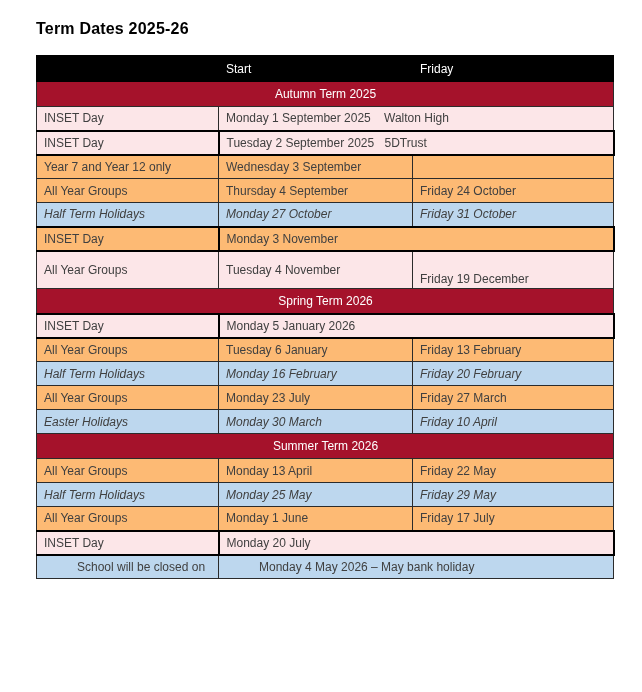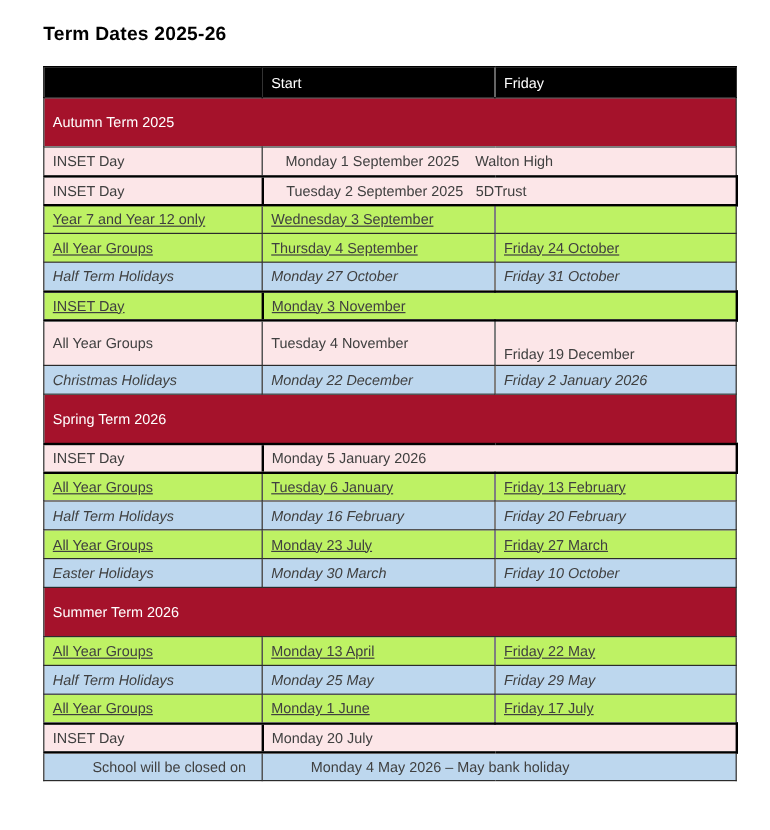--- a/index.html
+++ b/index.html
@@ -47,46 +47,47 @@
   tr.col-header th{
     background:var(--c-header-bg);
     color:#ffffff;
     height:26px;
     border-color:#000;
   }
   
   tr.section-row th{
     background:var(--c-section-bg);
     color:#ffffff;
-    height:41px;
+    height:25px;
     border-left:1px solid var(--c-border);
     border-right:1px solid var(--c-border);
+    text-align:center;
   }
   
-  tr.style-plain td{background:#bef264;text-decoration:underline;}
+  tr.style-plain td{background:#fdba74;}
   tr.style-inset td{background:var(--c-inset-bg);}
   tr.style-holiday td{background:var(--c-holiday-bg);font-style:italic;}
   tr.style-closed td{background:var(--c-holiday-bg);padding-left:40px;}
   
   tr.outlined td{
     border-top:2px solid var(--c-thick);
     border-bottom:2px solid var(--c-thick);
   }
   tr.outlined td.cell-merged{
     border-left:2px solid var(--c-thick);
     border-right:2px solid var(--c-thick);
   }
   
   tr.tall td{height:38px;}
   tr.tall td.cell-finish{
     vertical-align:top;
     padding-top:20px;
   }
   
-  .date-part{display:inline-block;min-width:158px;margin-left:12px;}
+  .date-part{display:inline-block;min-width:158px;}
   .note-part{display:inline-block;}
 </style>
 </head>
 <body>
 
 <div class="page">
   <h1 class="doc-title">Term Dates 2025-26</h1>
 
   <table class="term-table">
     <colgroup>
@@ -130,25 +131,20 @@
         </tr>
         <tr class="style-plain outlined">
           <td class="cell-label">INSET Day</td>
           <td class="cell-start cell-merged" colspan="2">Monday 3 November</td>
         </tr>
         <tr class="style-inset tall">
           <td class="cell-label">All Year Groups</td>
           <td class="cell-start">Tuesday 4 November</td>
           <td class="cell-finish">Friday 19 December</td>
         </tr>
-        <tr class="style-holiday">
-          <td class="cell-label">Christmas Holidays</td>
-          <td class="cell-start">Monday 22 December</td>
-          <td class="cell-finish">Friday 2 January 2026</td>
-        </tr>
         <tr class="section-row">
           <th colspan="3">Spring Term 2026</th>
         </tr>
         <tr class="style-inset outlined">
           <td class="cell-label">INSET Day</td>
           <td class="cell-start cell-merged" colspan="2">Monday 5 January 2026</td>
         </tr>
         <tr class="style-plain">
           <td class="cell-label">All Year Groups</td>
           <td class="cell-start">Tuesday 6 January</td>
@@ -160,21 +156,21 @@
           <td class="cell-finish">Friday 20 February</td>
         </tr>
         <tr class="style-plain">
           <td class="cell-label">All Year Groups</td>
           <td class="cell-start">Monday 23 July</td>
           <td class="cell-finish">Friday 27 March</td>
         </tr>
         <tr class="style-holiday">
           <td class="cell-label">Easter Holidays</td>
           <td class="cell-start">Monday 30 March</td>
-          <td class="cell-finish">Friday 10 October</td>
+          <td class="cell-finish">Friday 10 April</td>
         </tr>
         <tr class="section-row">
           <th colspan="3">Summer Term 2026</th>
         </tr>
         <tr class="style-plain">
           <td class="cell-label">All Year Groups</td>
           <td class="cell-start">Monday 13 April</td>
           <td class="cell-finish">Friday 22 May</td>
         </tr>
         <tr class="style-holiday">

